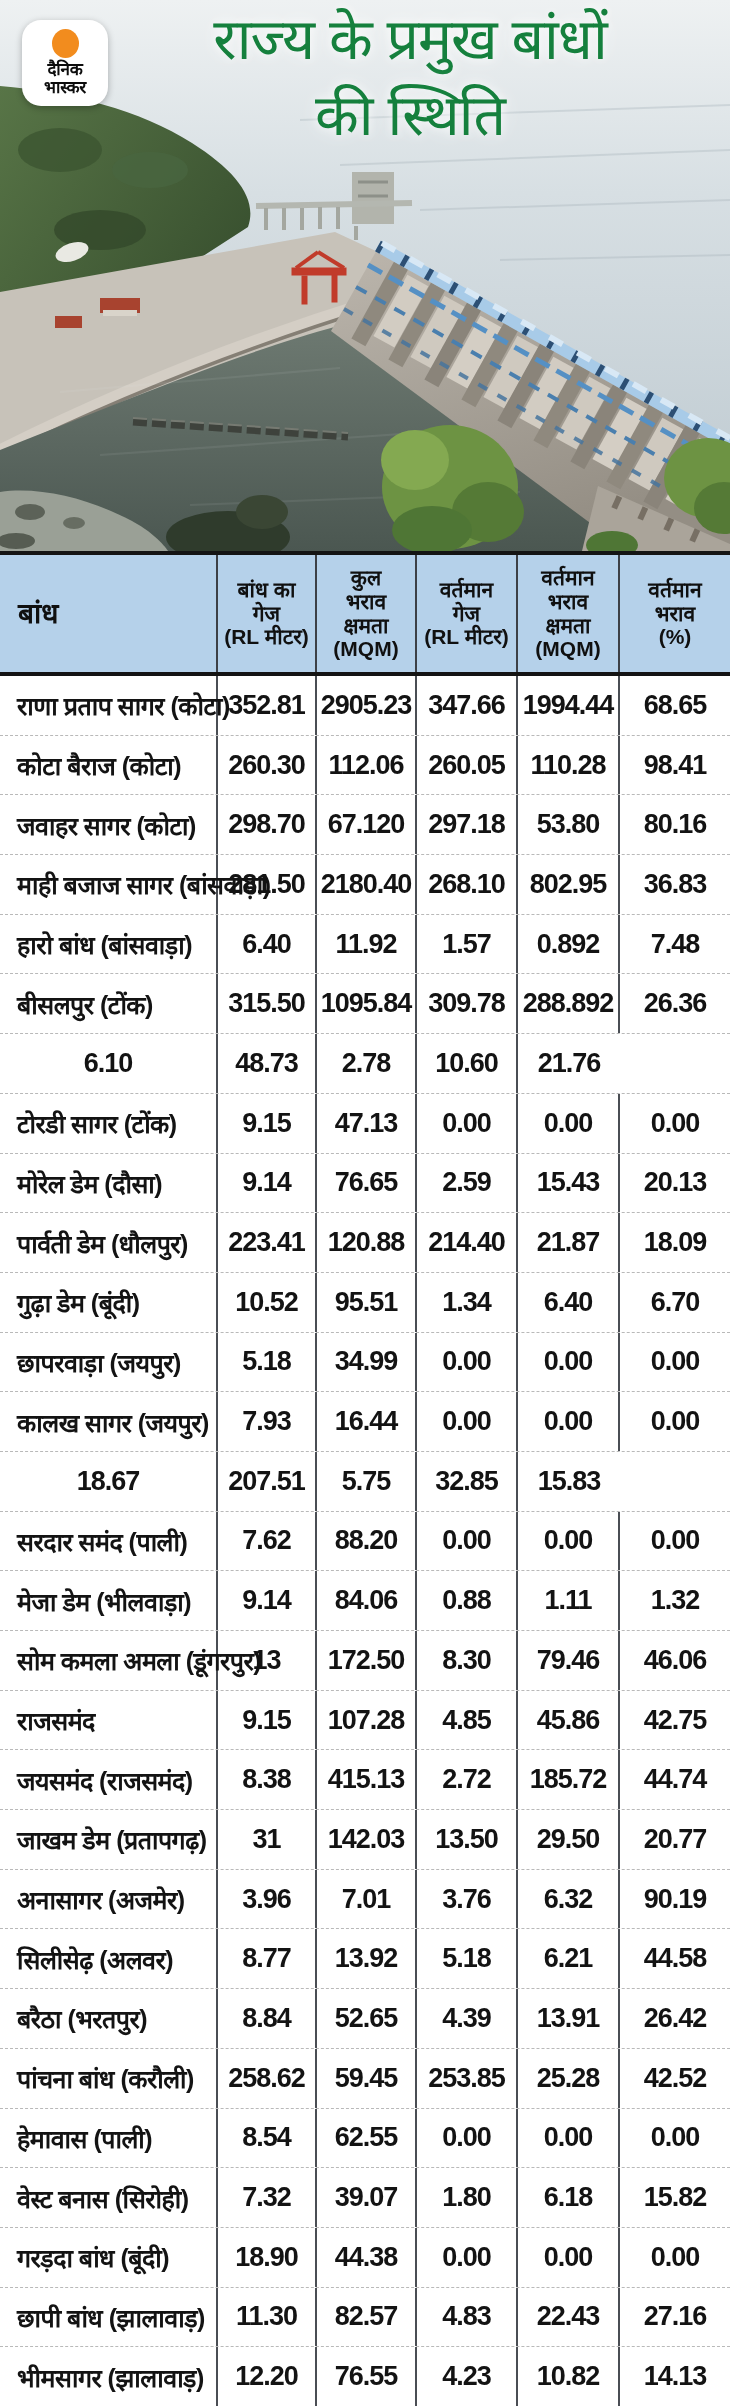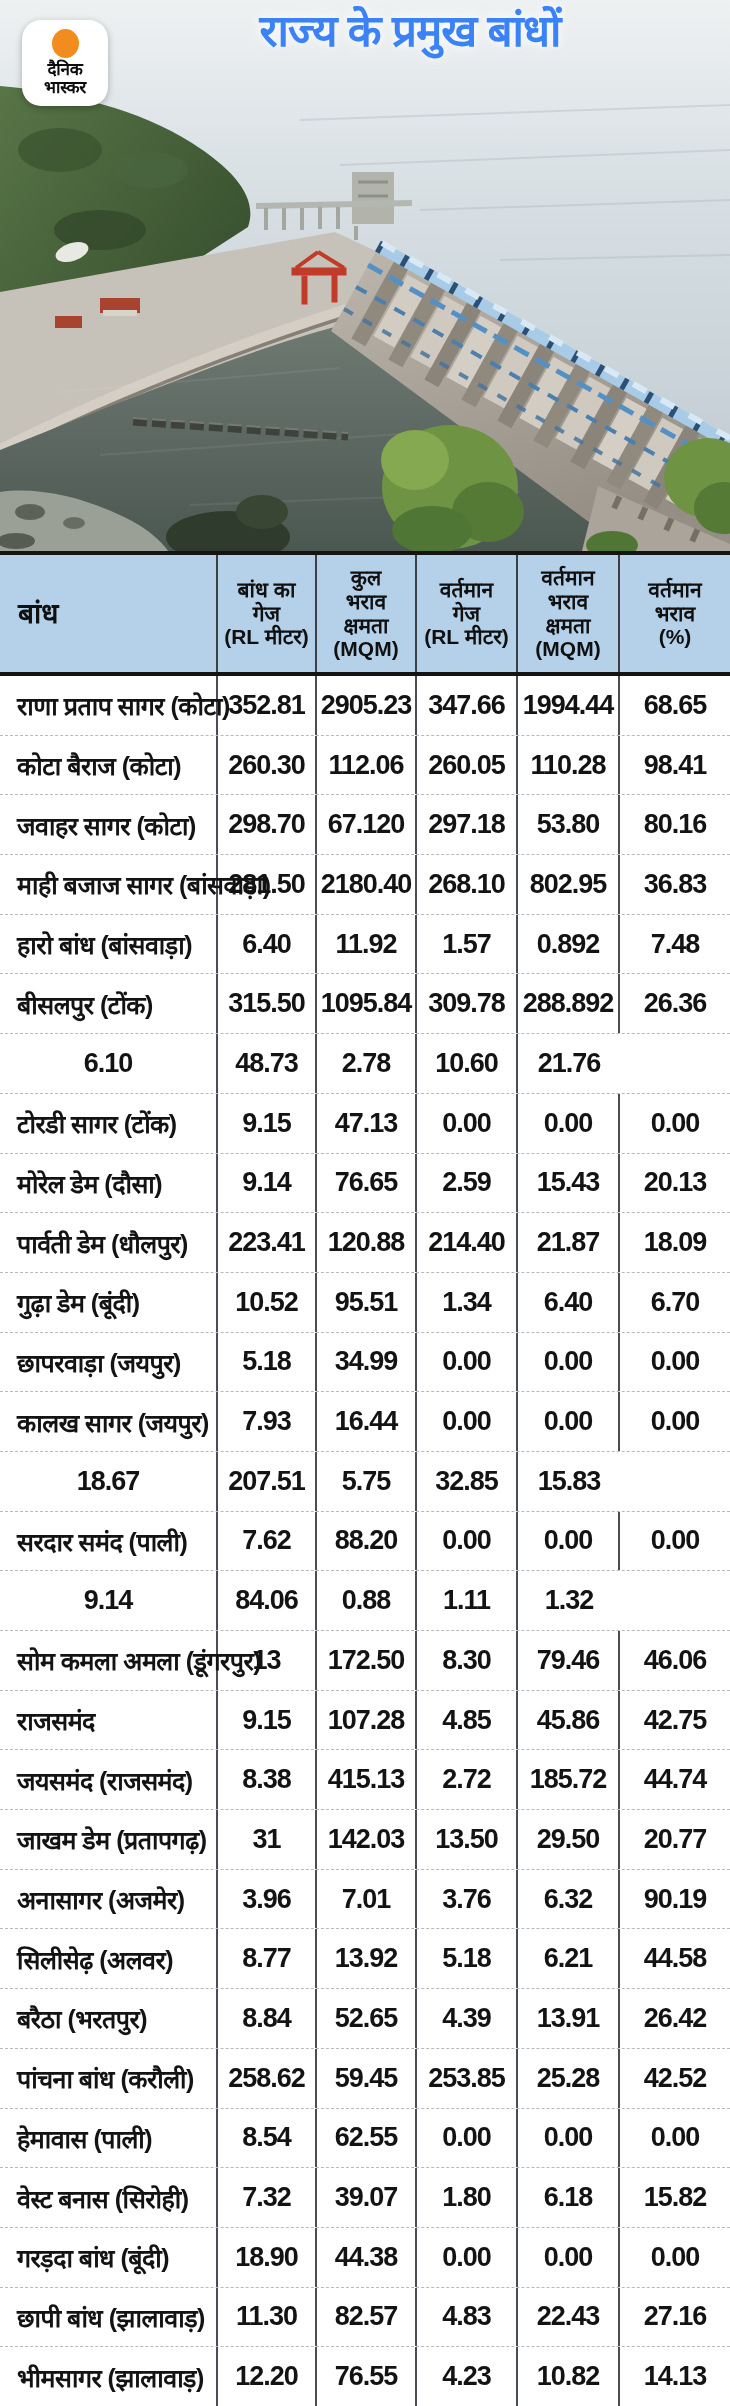--- a/index.html
+++ b/index.html
@@ -12,21 +12,21 @@
   .hero svg{display:block;width:730px;height:551px;}
   .logo{
     position:absolute;top:20px;left:22px;width:86px;height:86px;background:#fff;
     border-radius:19px;box-shadow:0 2px 7px rgba(0,0,0,.28);
     display:flex;flex-direction:column;align-items:center;padding-top:9px;box-sizing:border-box;
   }
   .logo .sun{width:27px;height:29px;border-radius:50%;background:#f28c1e;margin-bottom:3px;}
   .logo .logo-text{font-weight:bold;font-size:17px;line-height:1.08;text-align:center;color:#0d0d0d;letter-spacing:-.3px;}
   .title{
     position:absolute;top:2px;left:96px;right:6px;margin:0;text-align:center;
-    font-size:44px;line-height:1.33;font-weight:700;color:#3b82f6;letter-spacing:-1px;
+    font-size:57px;line-height:1.33;font-weight:400;color:#15803d;letter-spacing:-1px;
     text-shadow:0 0 10px rgba(255,255,255,.85),0 0 22px rgba(255,255,255,.7);
   }
   
   .table{position:absolute;top:551px;left:0;right:0;bottom:0;background:#fff;border-top:4px solid #141414;}
   .thead{
     display:grid;grid-template-columns:218px 99px 100px 101px 102px 110px;
     height:121px;background:#b5d1ea;border-bottom:4px solid #141414;box-sizing:border-box;
   }
   .hcell{
     display:flex;align-items:center;justify-content:center;text-align:center;
@@ -224,20 +224,21 @@
     <div class="logo">
       <span class="sun"></span>
       <div class="logo-text">
         <div>दैनिक</div>
         <div>भास्कर</div>
       </div>
     </div>
 
     <h1 class="title">
       <span>राज्य के प्रमुख बांधों</span><br>
+      <span>की स्थिति</span>
     </h1>
   </div>
 
   <div class="table">
     <div class="thead">
       <div class="hcell first">बांध</div>
       <div class="hcell">बांध का
 गेज
 (RL मीटर)</div>
       <div class="hcell">कुल
@@ -383,20 +384,21 @@
   <div class="trow">
     <div class="cell name">सरदार समंद (पाली)</div>
     <div class="cell">7.62</div>
     <div class="cell">88.20</div>
     <div class="cell">0.00</div>
     <div class="cell">0.00</div>
     <div class="cell">0.00</div>
   </div>
 
   <div class="trow">
+    <div class="cell name">मेजा डेम (भीलवाड़ा)</div>
     <div class="cell">9.14</div>
     <div class="cell">84.06</div>
     <div class="cell">0.88</div>
     <div class="cell">1.11</div>
     <div class="cell">1.32</div>
   </div>
 
   <div class="trow">
     <div class="cell name">सोम कमला अमला (डूंगरपुर)</div>
     <div class="cell">13</div>

